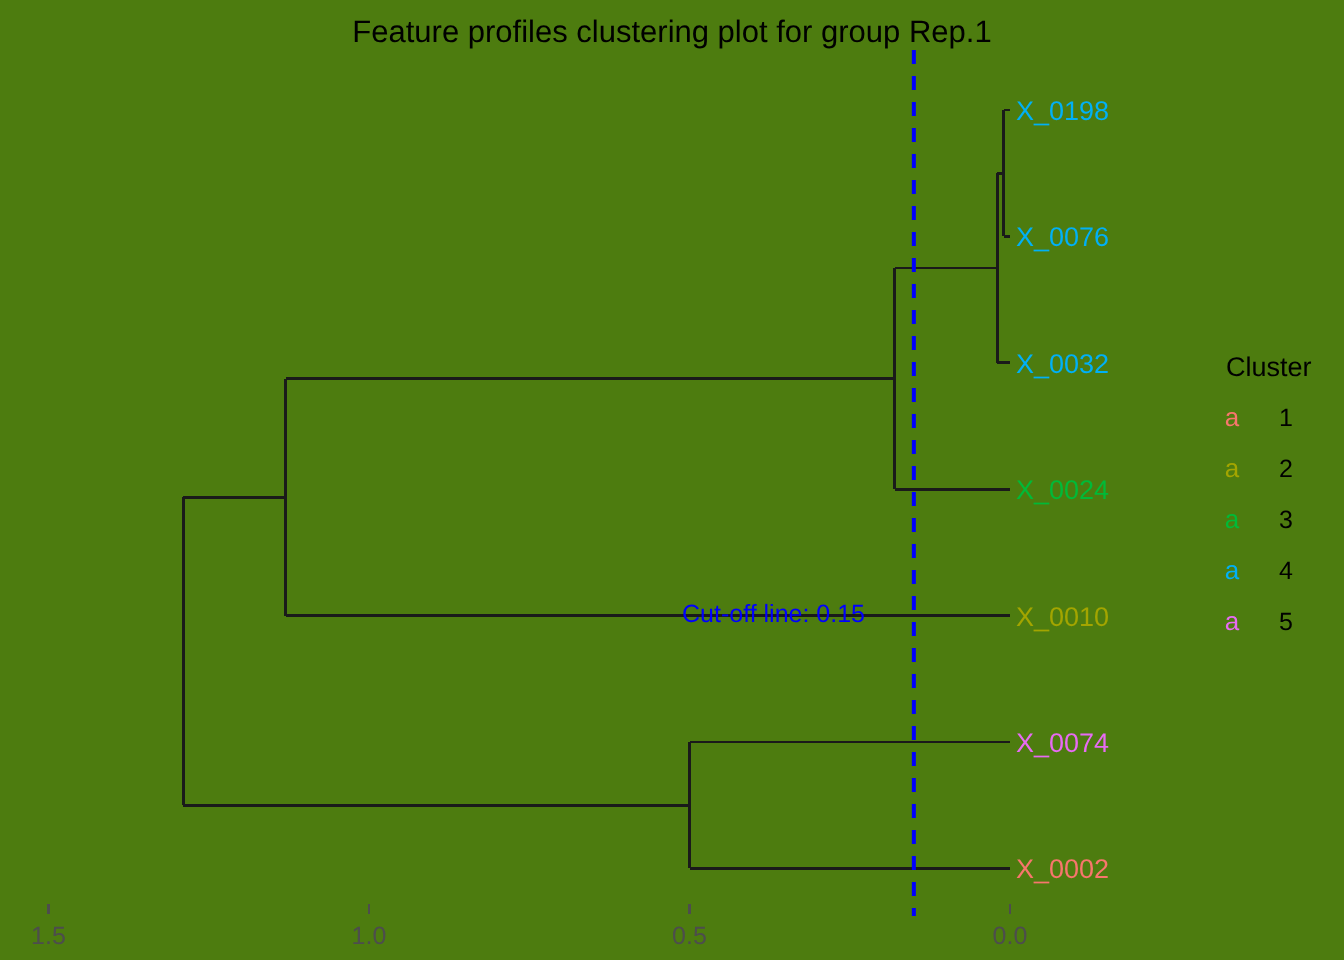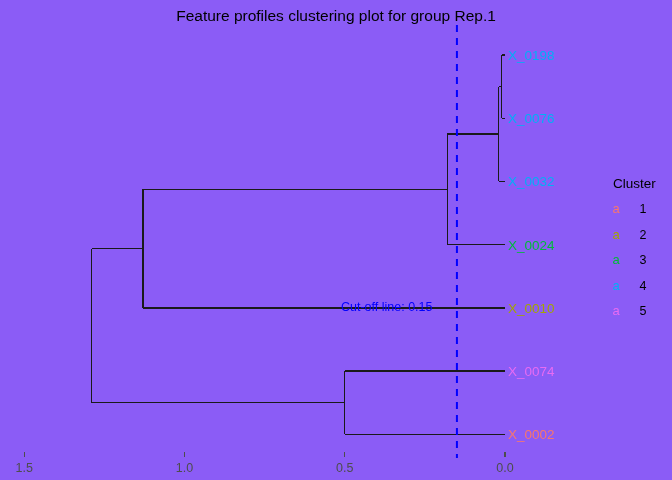--- a/index.html
+++ b/index.html
@@ -11,21 +11,21 @@
     width: 672px;
     height: 480px;
     overflow: hidden;
     font-family: "Liberation Sans", sans-serif;
     color: #000000;
   }
   #plot-root {
     position: relative;
     width: 672px;
     height: 480px;
-    background: #8b5cf6;
+    background: #4d7c0f;
   }
   #plot-svg {
     position: absolute;
     left: 0;
     top: 0;
     width: 672px;
     height: 480px;
     display: block;
   }
   .plot-title {

